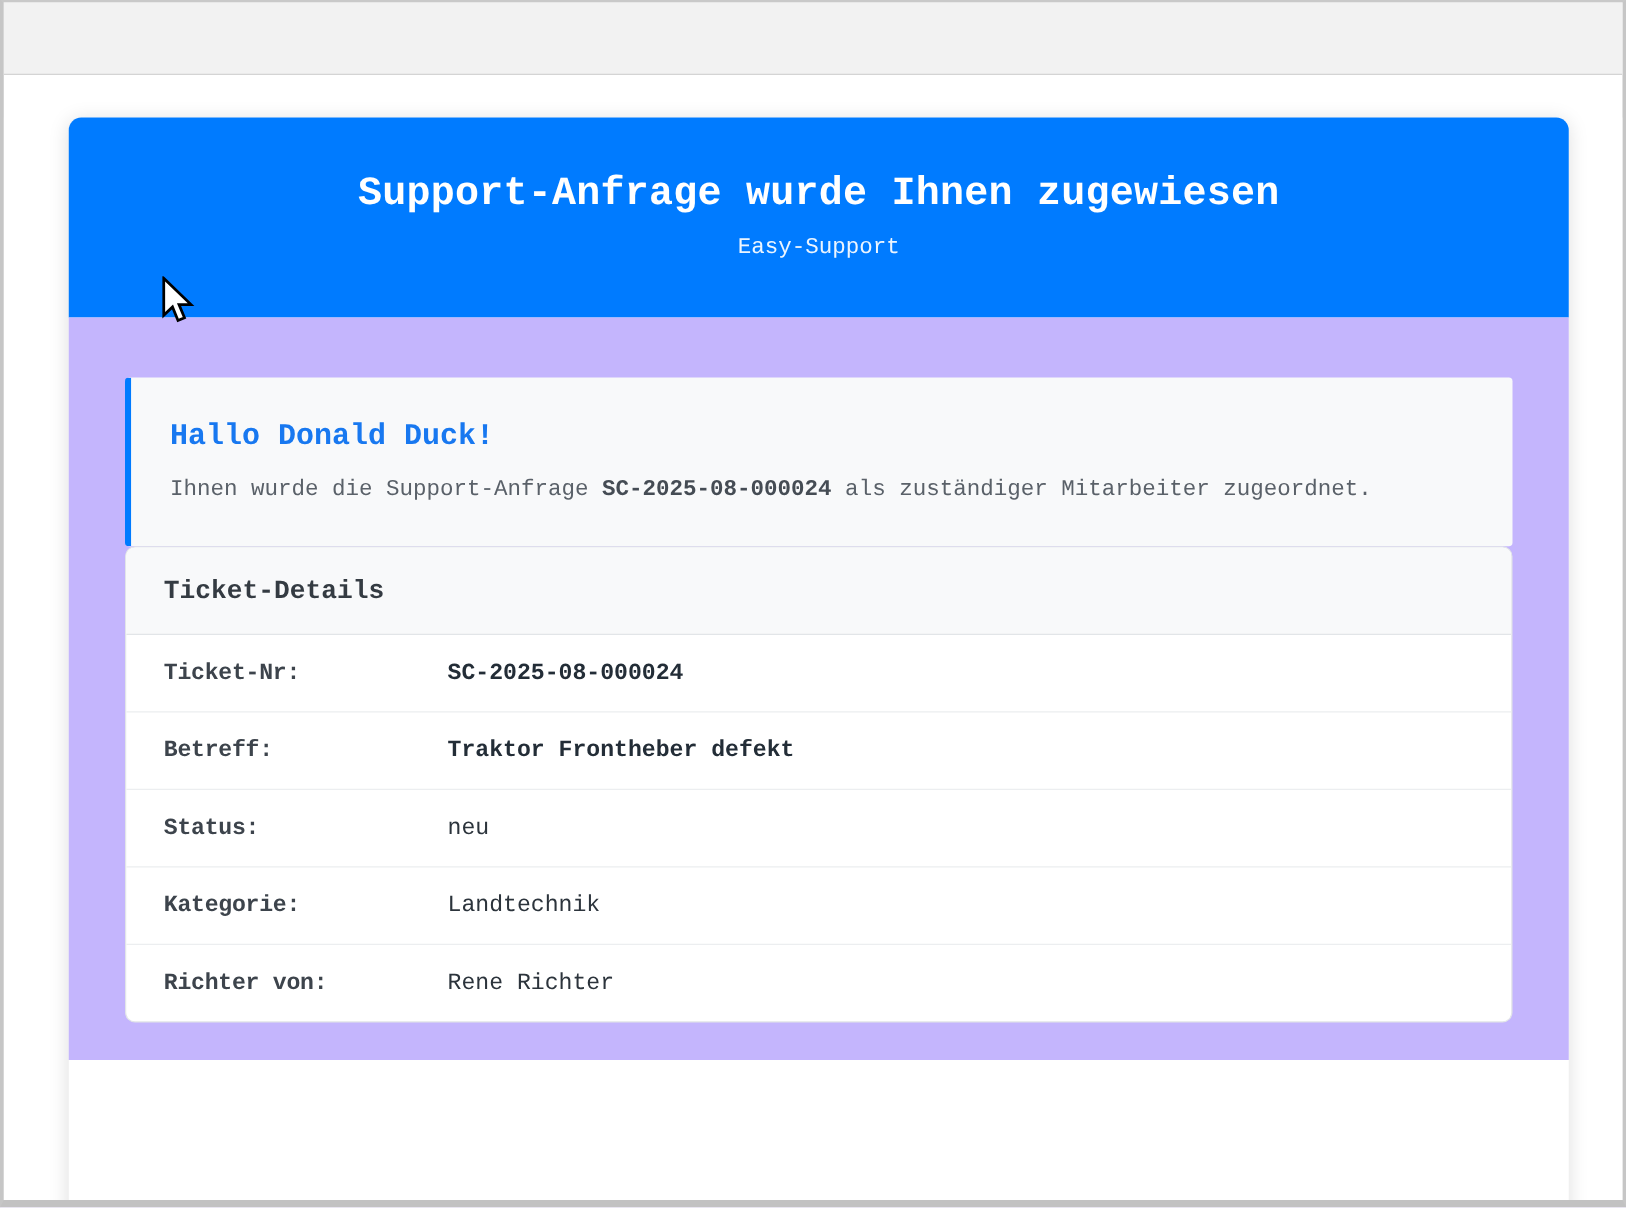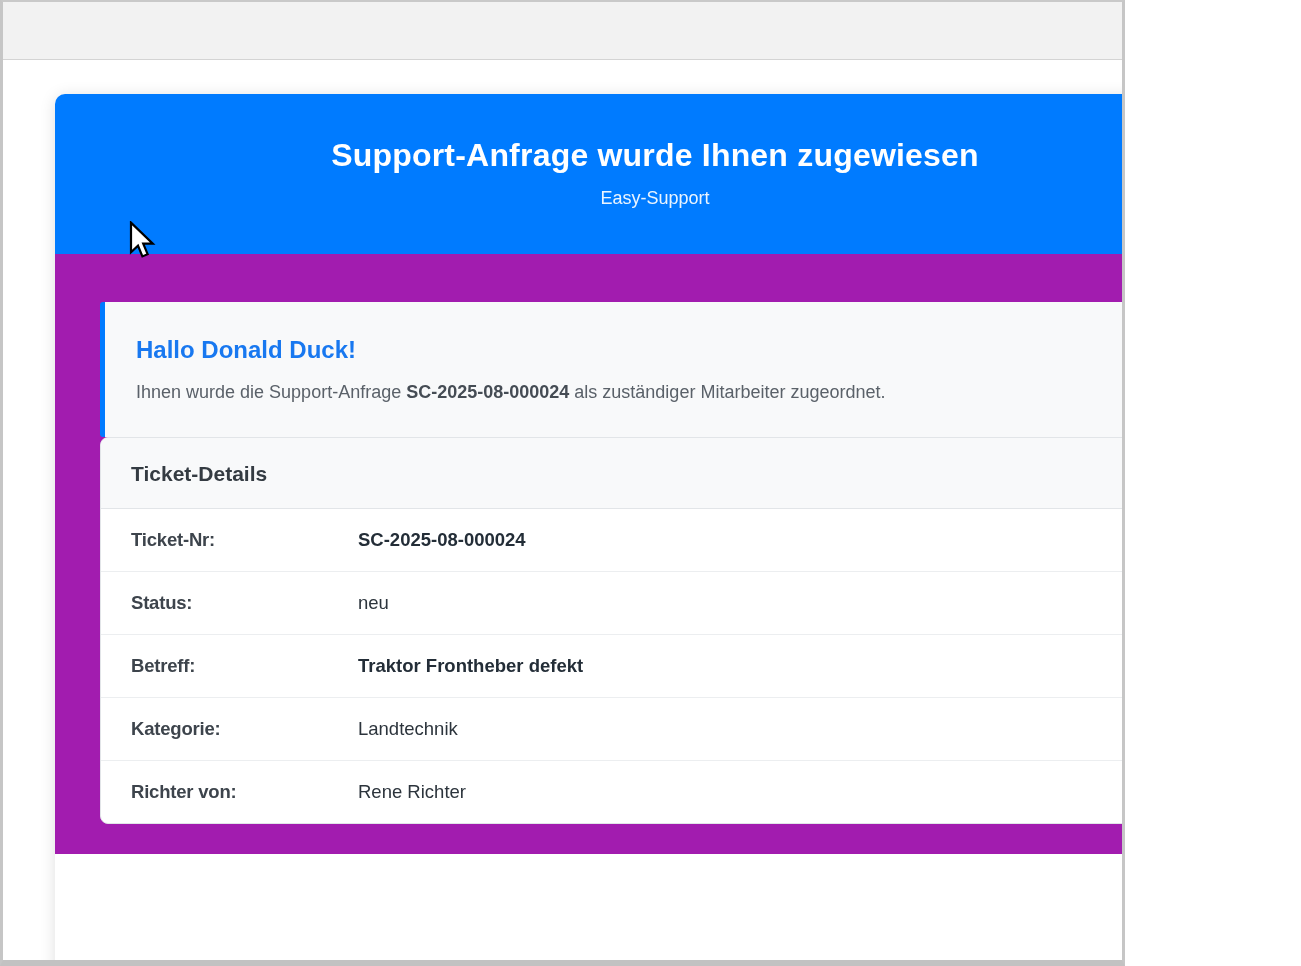--- a/index.html
+++ b/index.html
@@ -3,27 +3,28 @@
 <meta charset="utf-8">
 <style>
   * { margin: 0; padding: 0; box-sizing: border-box; }
   html, body { background: #ffffff; }
   body {
     font-family: "Liberation Sans", sans-serif;
     width: 1301px; height: 966px; overflow: hidden;
   }
   .window {
     position: relative;
-    width: 1125px; height: 966px;
+    width: 1301px; height: 966px;
     background: #ffffff;
     border-left: 3px solid #c6c6c6;
     border-right: 3px solid #c6c6c6;
     border-bottom: 6px solid #c2c2c2;
     border-top: 2px solid #c9c9c9;
     overflow: hidden;
+    font-family: Liberation Mono, monospace;
   }
   .titlebar {
     height: 58px;
     background: #f2f2f2;
     border-bottom: 1px solid #d4d4d4;
   }
   .content {
     position: relative;
     background: #ffffff;
     height: 900px;
@@ -52,21 +53,21 @@
     line-height: 34px;
   }
   .email-header .subtitle {
     margin-top: 16px;
     font-size: 18px;
     font-weight: normal;
     color: rgba(255,255,255,0.92);
   }
   .email-body {
     padding: 48px 45px 30px 45px;
-    background: #a21caf;
+    background: #c4b5fd;
   }
   .greeting-box {
     background: #f8f9fa;
     border-left: 5px solid #007bff;
     border-radius: 3px;
     padding: 34px 36px 33px 31px;
   }
   .greeting-box h2 {
     color: #1878f0;
     font-size: 24px;
@@ -160,27 +161,27 @@
           <div class="ticket-box-header">
             <h3>Ticket-Details</h3>
           </div>
 
           <div class="ticket-row">
             <div class="label">Ticket-Nr:</div>
             <div class="value bold">SC-2025-08-000024</div>
           </div>
 
           <div class="ticket-row">
+            <div class="label">Betreff:</div>
+            <div class="value bold">Traktor Frontheber defekt</div>
+          </div>
+
+          <div class="ticket-row">
             <div class="label">Status:</div>
             <div class="value">neu</div>
-          </div>
-
-          <div class="ticket-row">
-            <div class="label">Betreff:</div>
-            <div class="value bold">Traktor Frontheber defekt</div>
           </div>
 
           <div class="ticket-row">
             <div class="label">Kategorie:</div>
             <div class="value">Landtechnik</div>
           </div>
 
 
           <div class="ticket-row">
             <div class="label">Richter von:</div>

